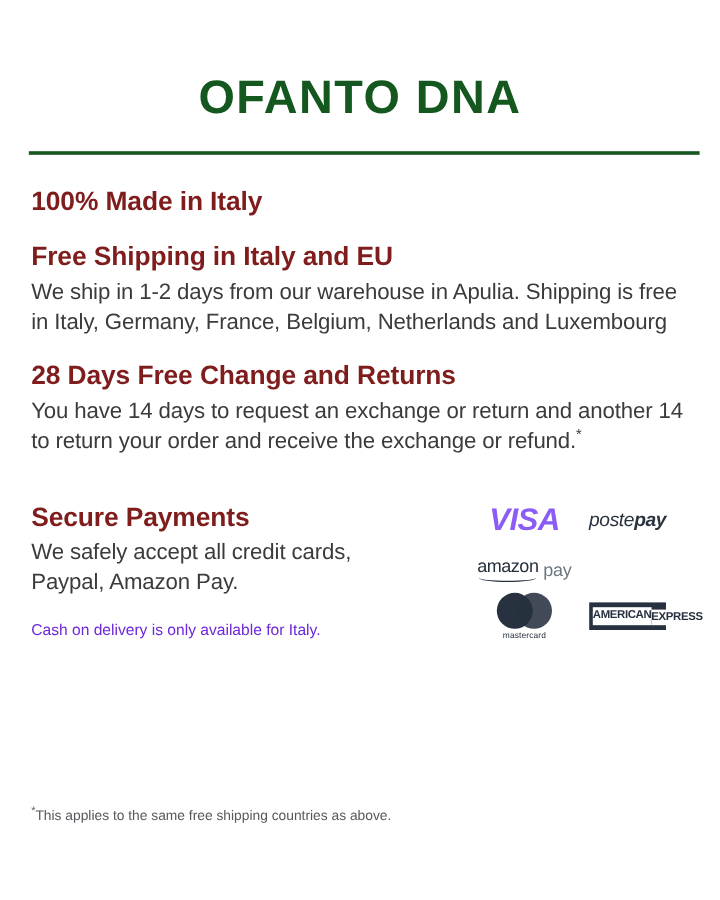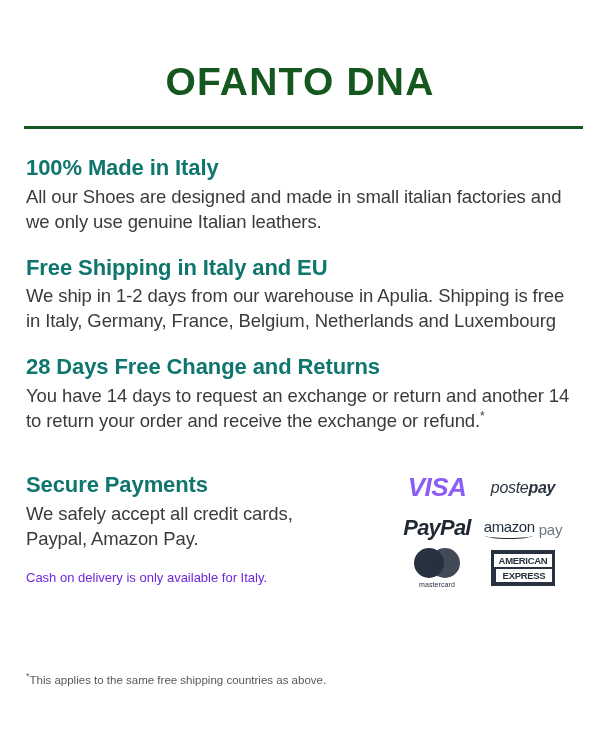--- a/index.html
+++ b/index.html
@@ -50,21 +50,21 @@
     left: 26px;
     top: 155px;
     width: 548px;
   }
 
   .section {
     margin-bottom: 14px;
   }
 
   .section-heading {
-    color: #0f766e;
+    color: #7f1d1d;
     font-size: 22px;
     font-weight: bold;
     line-height: 1.18;
     margin: 0 0 4px 0;
     letter-spacing: -0.1px;
   }
 
   .section-body {
     color: #3b3b3b;
     font-size: 18.5px;
@@ -216,21 +216,21 @@
     color: #27313f;
     letter-spacing: 0.1px;
     margin-top: 3px;
   }
 
   
   .amex {
     background: #27313f;
     padding: 4px 3px;
     display: flex;
-    flex-direction: column;
+    flex-direction: row;
     align-items: stretch;
     width: 64px;
     box-sizing: border-box;
   }
   .amex-band {
     background: #ffffff;
     color: #27313f;
     font-weight: bold;
     font-size: 9.5px;
     letter-spacing: -0.3px;
@@ -252,21 +252,20 @@
 
 <div class="page">
 
   <h1 class="title">OFANTO DNA</h1>
   <div class="divider"></div>
 
   <div class="content">
 
     <div class="section sec-made">
       <h2 class="section-heading">100% Made in Italy</h2>
-      <p class="section-body">All our Shoes are designed and made in small italian factories and we only use genuine Italian leathers.</p>
     </div>
 
     <div class="section sec-shipping">
       <h2 class="section-heading">Free Shipping in Italy and EU</h2>
       <p class="section-body">We ship in 1-2 days from our warehouse in Apulia. Shipping is free in Italy, Germany, France, Belgium, Netherlands and Luxembourg</p>
     </div>
 
     <div class="section sec-returns">
       <h2 class="section-heading">28 Days Free Change and Returns</h2>
       <p class="section-body"><span>You have 14 days to request an exchange or return and another 14 to return your order and receive the exchange or refund.</span><span class="sup">*</span></p>
@@ -286,23 +285,20 @@
           <div class="logo-line">
             <div class="logo-cell">
               <span class="visa">VISA</span>
             </div>
             <div class="logo-cell">
               <span class="postepay"><span>poste</span><b>pay</b></span>
             </div>
           </div>
 
           <div class="logo-line">
-            <div class="logo-cell">
-              <span class="paypal">PayPal</span>
-            </div>
             <div class="logo-cell">
               <span class="amazonpay">
                   <span class="amazon-word"><span>amazon</span><span class="amazon-smile"></span></span>
                   <span class="amazon-pay-word">pay</span>
                 </span>
             </div>
           </div>
 
           <div class="logo-line">
             <div class="logo-cell">

